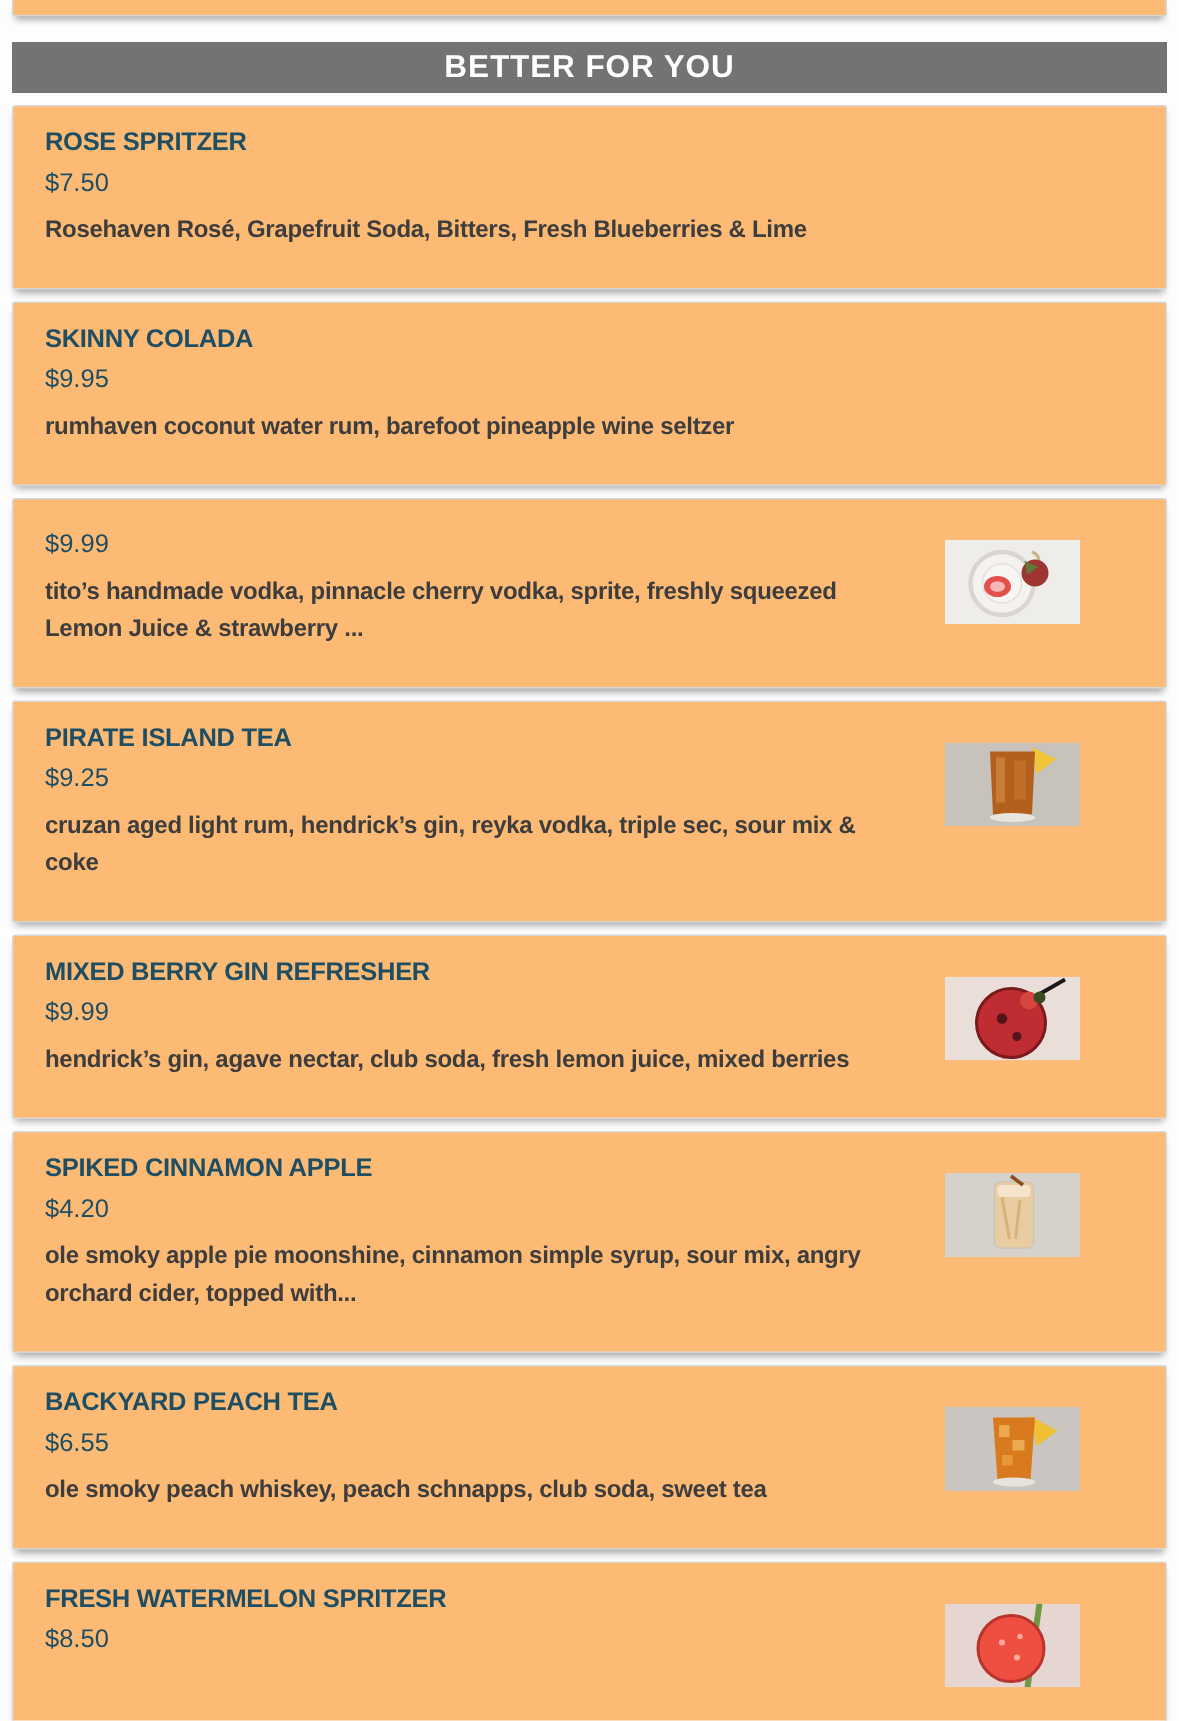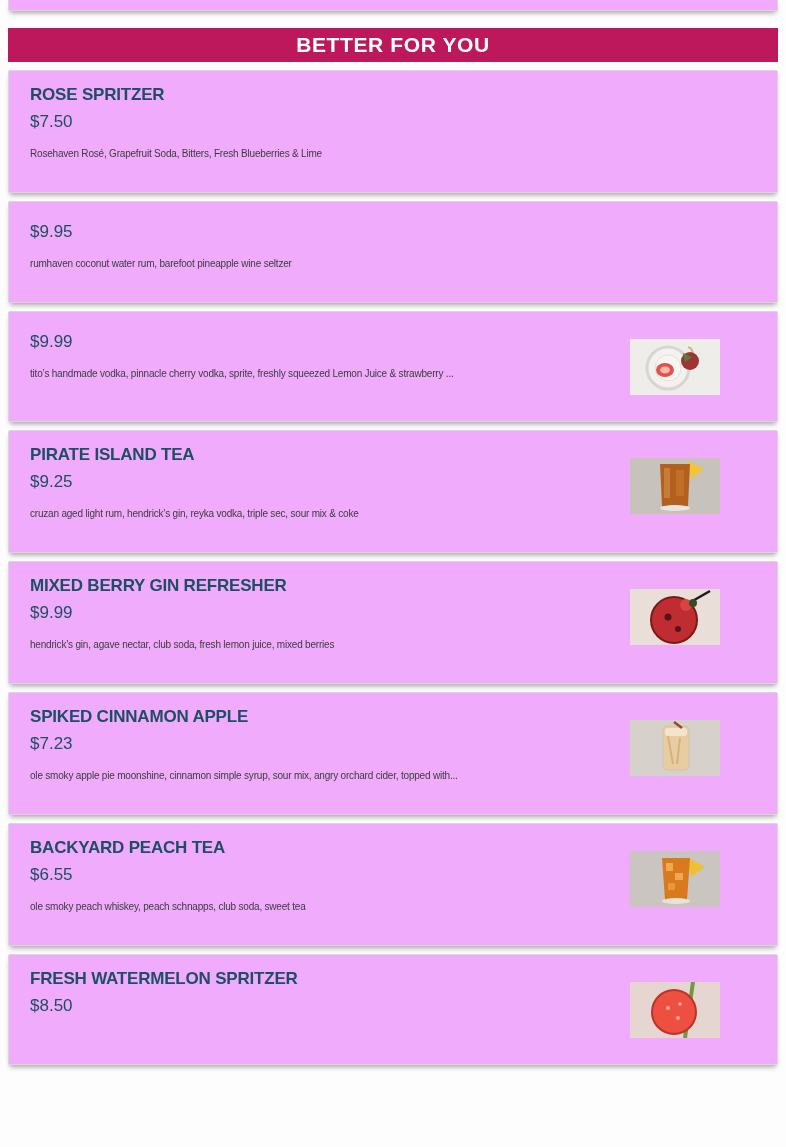--- a/index.html
+++ b/index.html
@@ -3,32 +3,32 @@
 <meta charset="utf-8">
 <style>
   html,body{margin:0;padding:0;}
   body{
     width:786px;height:1147px;overflow:hidden;background:#fdfdfd;
     font-family:"Liberation Sans","DejaVu Sans",sans-serif;
     -webkit-font-smoothing:antialiased;
   }
   .content{width:770px;margin:0 8px;}
   .card{
-    background:#f0abfc;
+    background:#fdba74;
     border:1px solid #d7d7d7;
     border-radius:2px;
     box-shadow:0 4px 5px -2px rgba(0,0,0,.35);
     box-sizing:border-box;
   }
   .card-remnant{
     height:11px;border-top:none;border-radius:0 0 2px 2px;
     margin-bottom:17px;
   }
   .section-bar{
-    background:#be185d;color:#fff;height:34px;
+    background:#737373;color:#fff;height:34px;
     display:flex;align-items:center;justify-content:center;
     margin:17px 0 8px 0;
   }
   .section-bar.first{margin-top:0;}
   .section-bar span{
     font-size:21px;font-weight:700;letter-spacing:.6px;
   }
   .menu-card{
     display:flex;flex-direction:row;align-items:flex-start;
     padding:13px 14px 26px 13px;
@@ -37,21 +37,21 @@
   .item-text{flex:1 1 auto;min-width:0;padding-left:8px;}
   .item-title{
     font-size:17px;font-weight:700;letter-spacing:-.2px;
     color:#1e4e63;line-height:21px;margin:0;
   }
   .item-price{
     font-size:17px;font-weight:400;color:#1e4e63;
     line-height:20px;margin-top:7px;
   }
   .item-desc{
-    font-size:10px;font-weight:400;letter-spacing:-.2px;
+    font-size:16px;font-weight:700;letter-spacing:-.2px;
     color:#3d3d3d;line-height:25px;margin-top:9px;
     max-width:556px;
   }
   .item-photo{
     flex:0 0 auto;width:90px;height:56px;margin:14px 43px 0 0;
     overflow:hidden;
   }
   .item-photo svg{display:block;width:90px;height:56px;}
 </style>
 </head>
@@ -68,20 +68,21 @@
   <div class="card menu-card">
     <div class="item-text">
       <div class="item-title">ROSE SPRITZER</div>
       <div class="item-price">$7.50</div>
       <div class="item-desc">Rosehaven Rosé, Grapefruit Soda, Bitters, Fresh Blueberries &amp; Lime</div>
     </div>
   </div>
 
   <div class="card menu-card">
     <div class="item-text">
+      <div class="item-title">SKINNY COLADA</div>
       <div class="item-price">$9.95</div>
       <div class="item-desc">rumhaven coconut water rum, barefoot pineapple wine seltzer</div>
     </div>
   </div>
 </div>
   </section>
 
   <section>
     <div>
   <div class="card menu-card">
@@ -136,21 +137,21 @@
                 <circle cx="48" cy="40" r="3" fill="#54151a"></circle>
                 <circle cx="56" cy="16" r="6" fill="#d6453f"></circle>
                 <circle cx="63" cy="14" r="4" fill="#3a4a22"></circle>
               </svg>
             </div>
           </div>
 
   <div class="card menu-card">
     <div class="item-text">
       <div class="item-title">SPIKED CINNAMON APPLE</div>
-      <div class="item-price">$7.23</div>
+      <div class="item-price">$4.20</div>
       <div class="item-desc">ole smoky apple pie moonshine, cinnamon simple syrup, sour mix, angry orchard cider, topped with...</div>
     </div>
   <div class="item-photo">
               <svg viewBox="0 0 90 56">
                 <rect width="90" height="56" fill="#d6d1ca"></rect>
                 <rect x="33" y="6" width="26" height="44" rx="4" fill="#e9cda2" stroke="#cfc4b2"></rect>
                 <rect x="35" y="8" width="22" height="8" rx="3" fill="#f3e4cb"></rect>
                 <path d="M38 16l5 28M50 18l-3 26" stroke="#d8b27c" stroke-width="2" fill="none"></path>
                 <line x1="44" y1="2" x2="52" y2="8" stroke="#8a4f26" stroke-width="2.5"></line>
               </svg>

